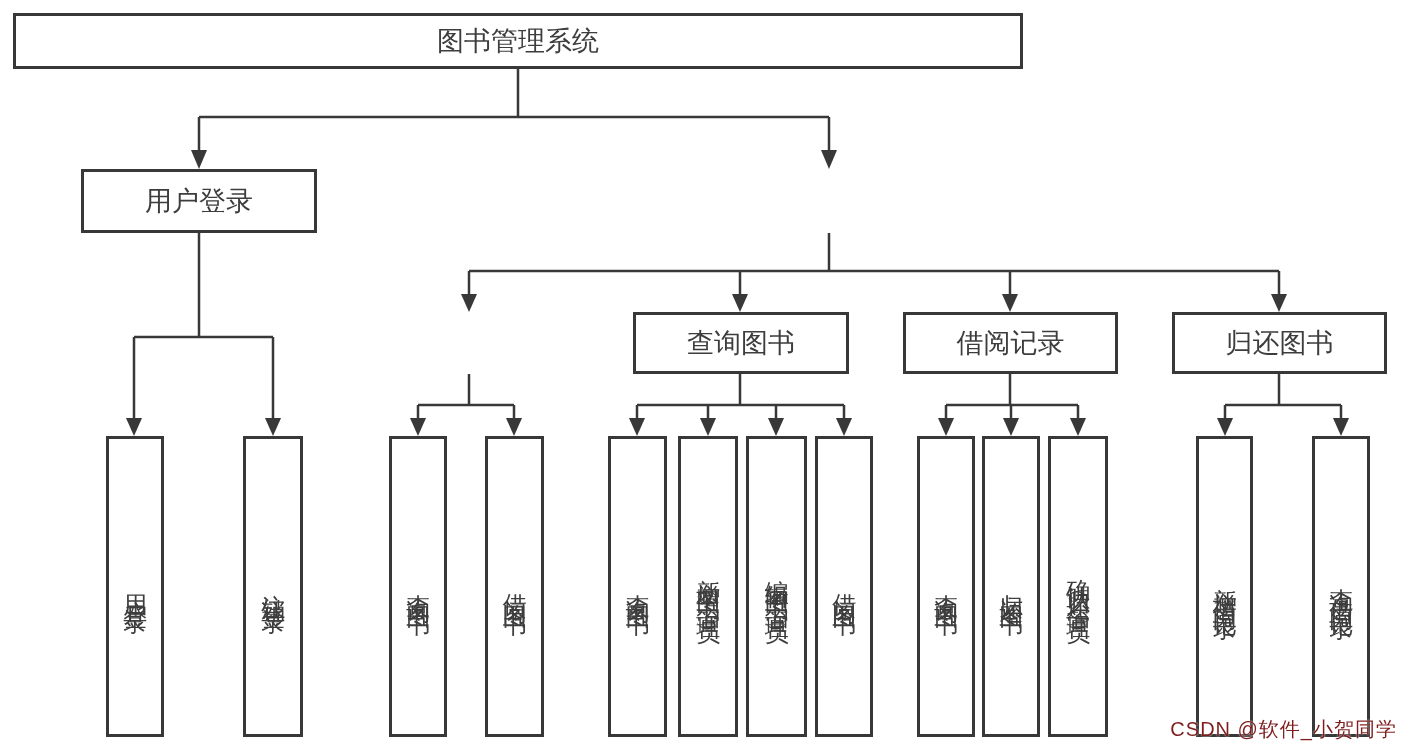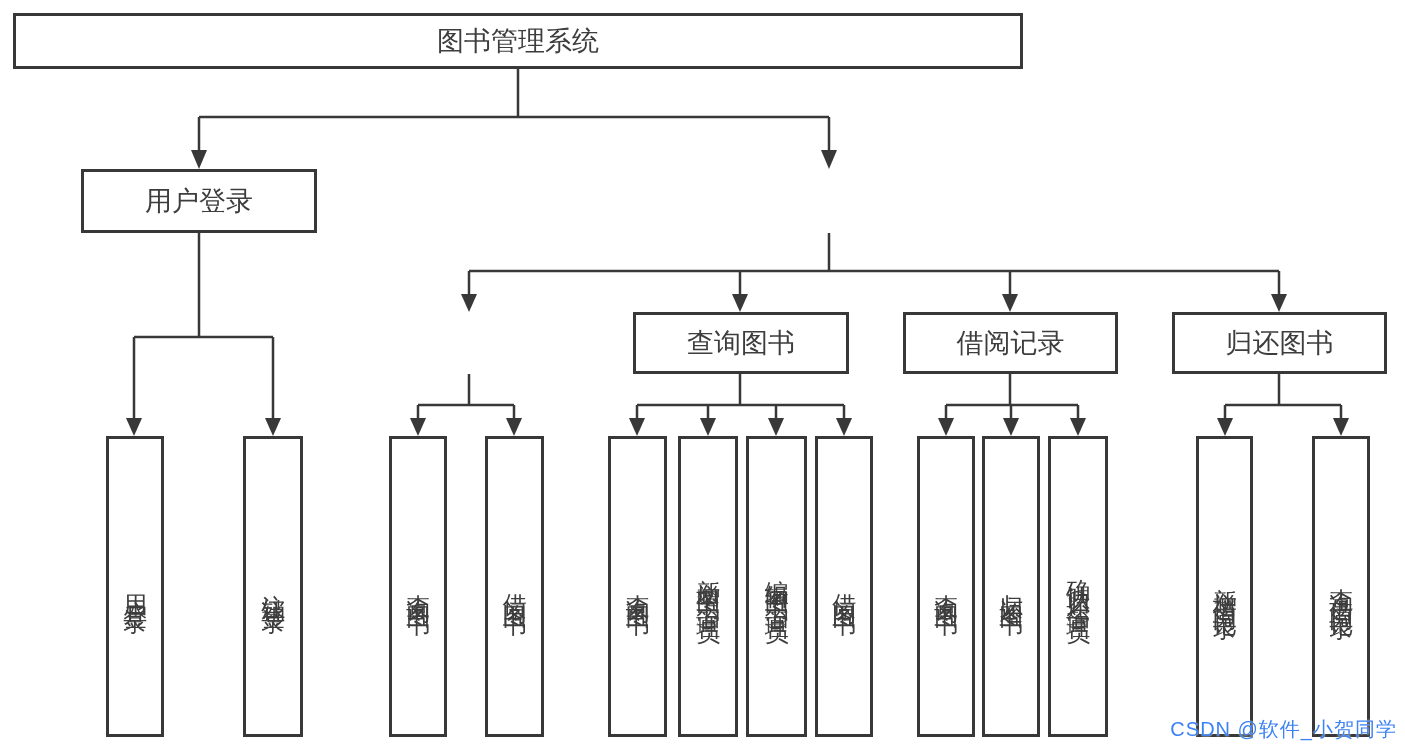--- a/index.html
+++ b/index.html
@@ -34,21 +34,21 @@
     font-size:24px;
     letter-spacing:6px;
     line-height:1.1;
     color:#3d3d3d;
     white-space:nowrap;
   }
   .watermark {
     position:absolute;
     right:8px; bottom:4px;
     font-size:20px;
-    color:#3b82f6;
+    color:#7f1d1d;
     letter-spacing:1px;
     text-shadow:0 0 2px #ffffff;
   }
 </style>
 </head>
 <body>
 
 <div class="canvas">
 
   <svg class="connectors" width="1405" height="747" viewBox="0 0 1405 747" fill="none" stroke="#383838" stroke-width="2.5">

